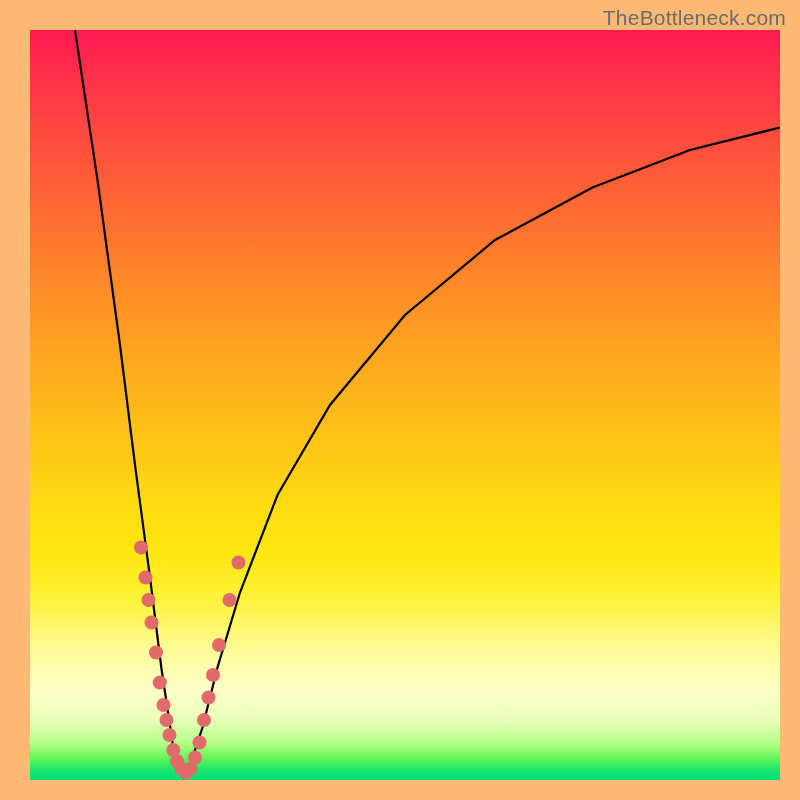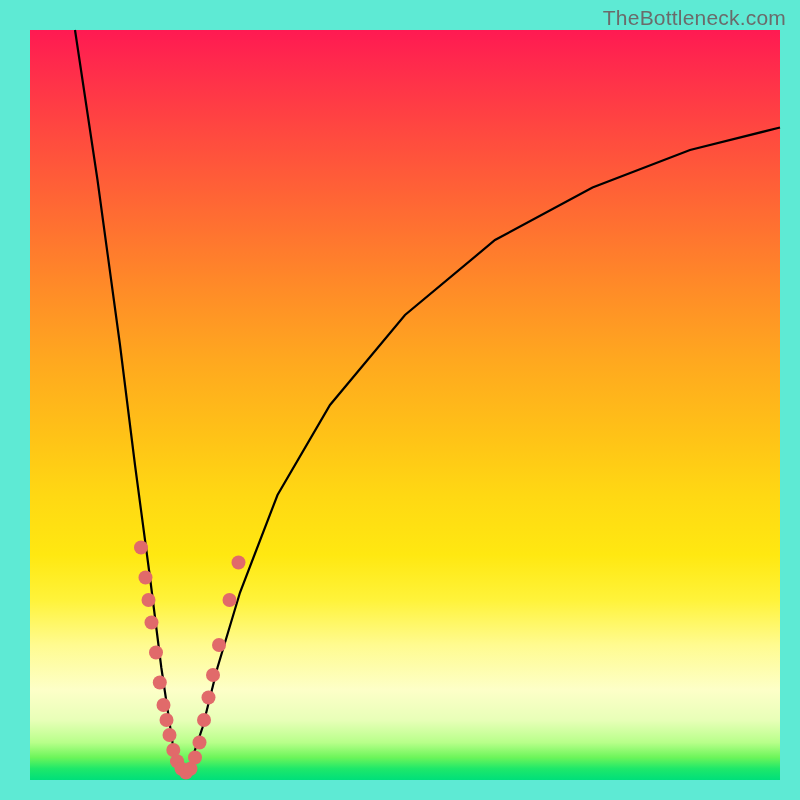--- a/index.html
+++ b/index.html
@@ -8,21 +8,21 @@
     width: 800px;
     height: 800px;
     overflow: hidden;
     background: #000;
     font-family: Arial, Helvetica, sans-serif;
   }
   .frame {
     position: absolute;
     left: 0; top: 0;
     width: 800px; height: 800px;
-    background: #5eead4;
+    background: #fdba74;
   }
   .plot-area {
     position: absolute;
     left: 30px;
     top: 30px;
     width: 750px;
     height: 750px;
     
     background: linear-gradient(to bottom,
       #ff1a52 0%,

